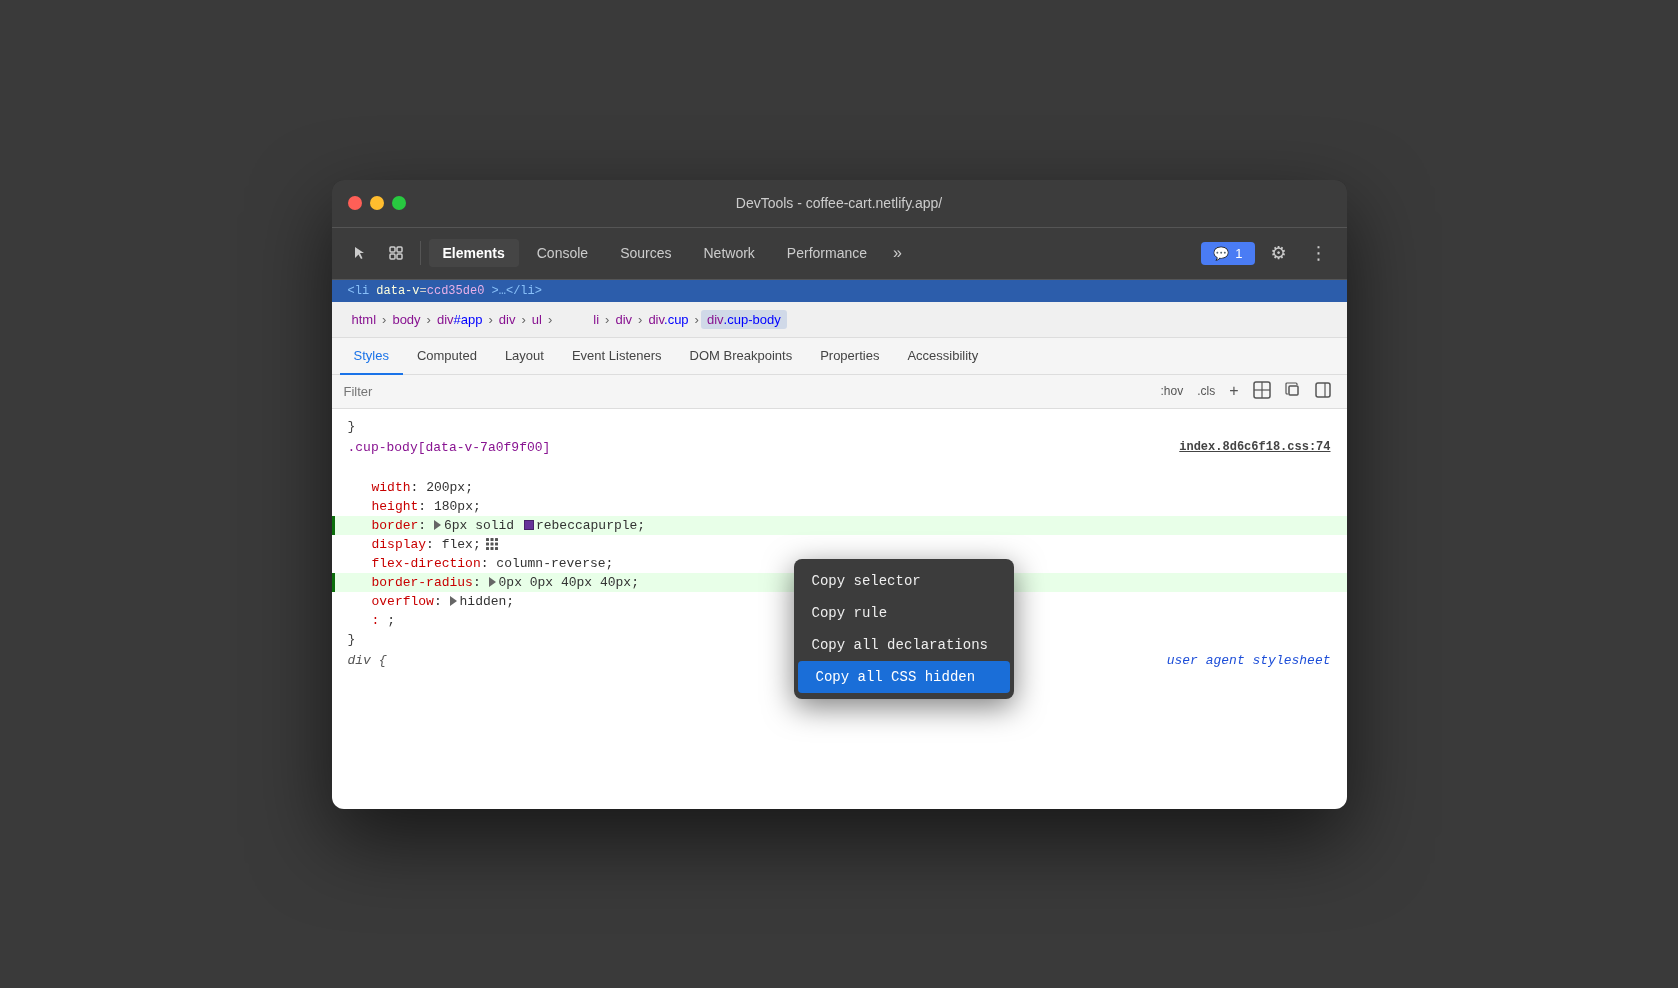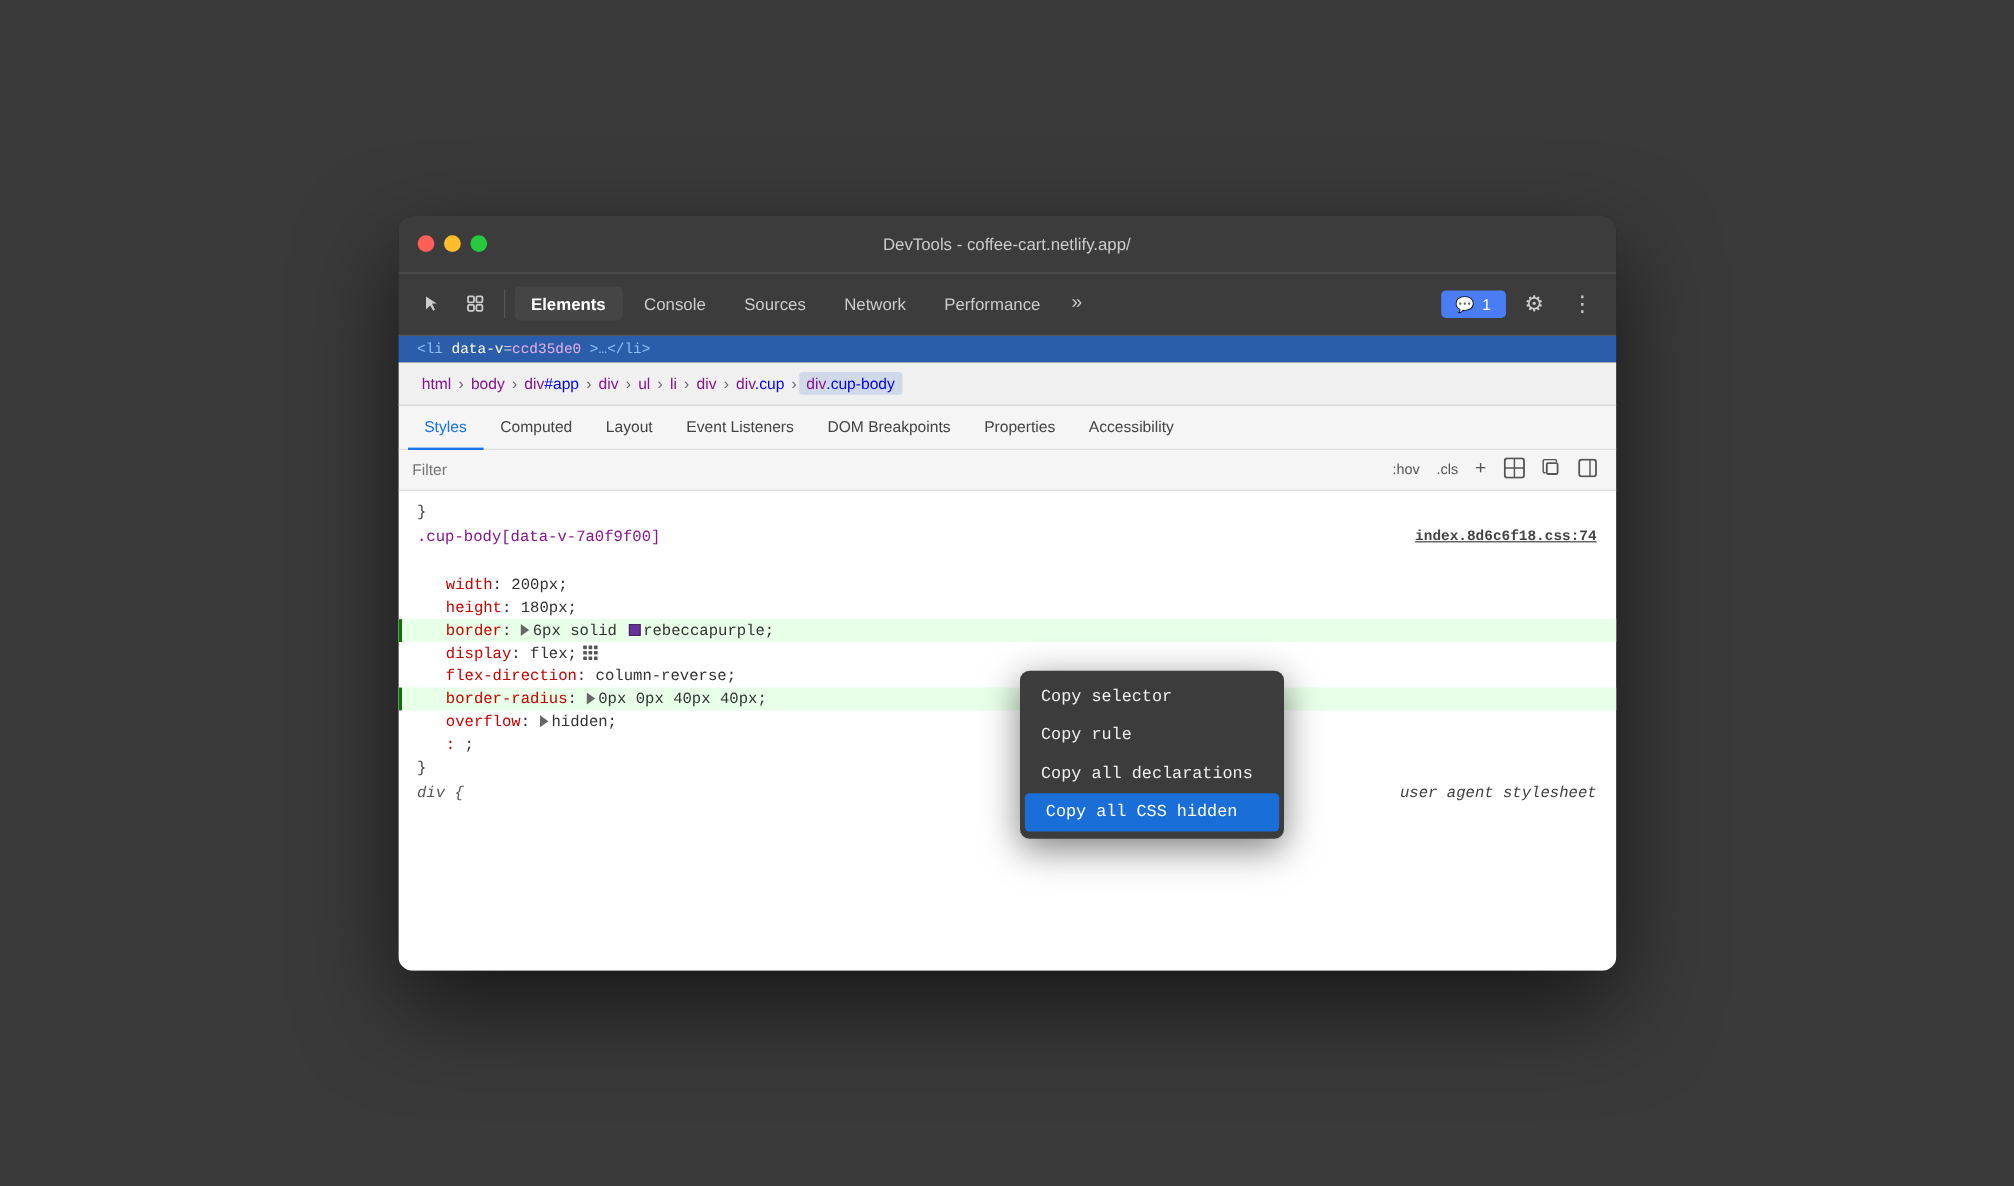--- a/index.html
+++ b/index.html
@@ -127,21 +127,21 @@
       color: #666;
       font-size: 13px;
       padding: 0 2px;
     }
     .bc-html { color: #881391; font-weight: 500; }
     .bc-body { color: #881391; font-weight: 500; }
     .bc-divapp { color: #881391; font-weight: 500; }
     .bc-divapp span { color: #0000ff; }
     .bc-div { color: #881391; font-weight: 500; }
     .bc-ul { color: #881391; font-weight: 500; }
-    .bc-li { color: #881391; font-weight: 500; }
+    .bc-li { color: #881391; font-weight: 500; margin-left: 35px; }
     .bc-div2 { color: #881391; font-weight: 500; }
     .bc-divcup { color: #881391; font-weight: 500; }
     .bc-divcup span { color: #0000ff; }
     .bc-divcupbody {
       background: #d0d9e8;
       border-radius: 3px;
       padding: 2px 6px;
     }
     .bc-divcupbody .tag { color: #881391; font-weight: 500; }
     .bc-divcupbody .cls { color: #0000ff; }
@@ -283,21 +283,21 @@
       justify-content: space-between;
       padding: 4px 16px;
       color: #333;
       font-style: italic;
     }
 
     
     .context-menu {
       position: absolute;
       top: 150px;
-      left: 518px;
+      left: 462px;
       background: #3c3c3c;
       border-radius: 8px;
       padding: 6px 0;
       min-width: 220px;
       box-shadow: 0 8px 30px rgba(0,0,0,0.5);
       z-index: 100;
     }
     .ctx-item {
       padding: 8px 18px;
       color: #eee;
@@ -506,21 +506,21 @@
 
     <div class="colon-semicolon">
       <span style="color:#c80000;">:</span>
       <span style="color:#333;"> ;</span>
     </div>
 
     <div class="closing-brace">}</div>
 
     <div class="div-user-agent">
       <span style="font-style:italic; color:#555;">div {</span>
-      <span style="font-style:italic; color:#404040;text-align:center;">user agent stylesheet</span>
+      <span style="font-style:italic; color:#1d4ed8;text-align:center;">user agent stylesheet</span>
     </div>
 
     <div class="context-menu">
       <div class="ctx-item">Copy selector</div>
       <div class="ctx-item">Copy rule</div>
       <div class="ctx-item">Copy all declarations</div>
       <div class="ctx-item active">Copy all CSS hidden</div>
     </div>
   </div>
 

